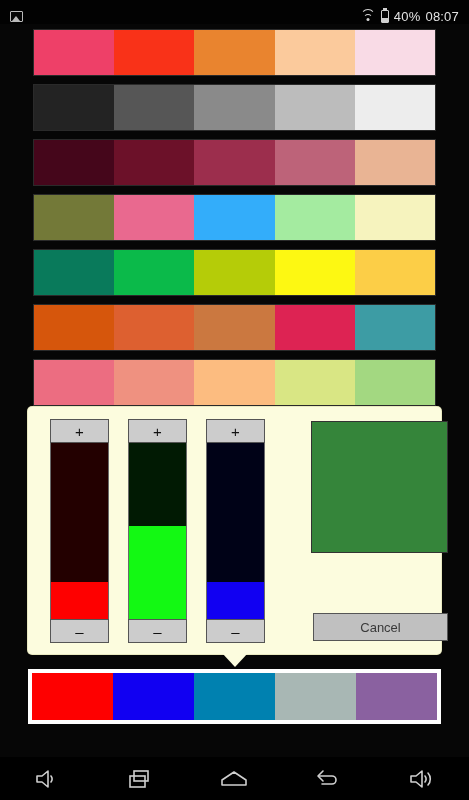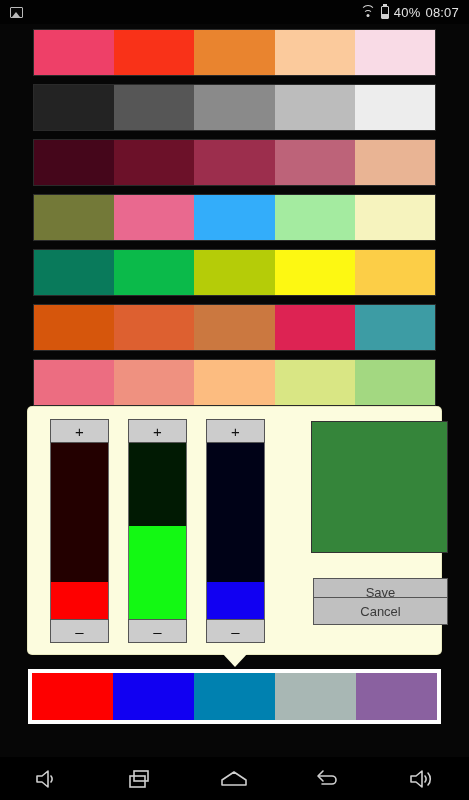--- a/index.html
+++ b/index.html
@@ -8,21 +8,21 @@
     background: #000;
     font-family: "Liberation Sans", sans-serif;
     overflow: hidden;
   }
   #screen { position: relative; width: 469px; height: 800px; background: #050505; }
 
   
   #statusbar {
     position: absolute; top: 0; left: 0; width: 469px; height: 24px;
     background: #020202; color: #cfcfcf;
-    display: flex; align-items: center; padding: 8px 10px;
+    display: flex; align-items: center; padding: 16px 10px;
   }
   #statusbar .left { display: flex; align-items: center; gap: 6px; }
   #statusbar .right { margin-left: auto; display: flex; align-items: center; gap: 5px; }
   .img-icon {
     width: 13px; height: 11px; border: 1.4px solid #b9b9b9; border-radius: 1px;
     position: relative; overflow: hidden; background: #050505;
   }
   .img-icon::after {
     content: ""; position: absolute; left: 1px; bottom: 0px;
     width: 0; height: 0; border-left: 4px solid transparent;
@@ -101,21 +101,21 @@
     border: 1px solid #333;
   }
 
   .dlg-btn {
     position: absolute; left: 285px; width: 135px; height: 28px;
     background: #c0c0c0; border: 1px solid #555;
     display: flex; align-items: center; justify-content: center;
     font-size: 13px; color: #3a3a3a;
   }
   #save-btn { top: 171px; }
-  #cancel-btn { top: 190px; }
+  #cancel-btn { top: 206px; }
 
   
   #navbar {
     position: absolute; bottom: 0; left: 0; width: 469px; height: 43px;
     background: #000; display: flex; align-items: center; justify-content: space-around;
   }
   #navbar .nav-btn {
     width: 70px; height: 43px; display: flex; align-items: center; justify-content: center;
   }
   .nav-svg { display: block; }
@@ -223,21 +223,20 @@
     <div class="channel ch-b">
       <div class="step-btn">+</div>
       <div class="slider-track">
         <div class="slider-bg" style="background: rgb(0, 2, 23);"></div>
         <div class="slider-fill" style="background: rgb(17, 0, 242); height: 21%;"></div>
       </div>
       <div class="step-btn">–</div>
     </div>
 
     <div id="preview-swatch" style="background: rgb(53, 133, 58);"></div>
-    <div id="save-btn" class="dlg-btn">Save</div>
     <div id="cancel-btn" class="dlg-btn">Cancel</div>
 
     <div id="picker-arrow"></div>
   </div>
 
   <div id="navbar">
     <div class="nav-btn">
       <svg class="nav-svg" width="26" height="22" viewBox="0 0 26 22">
         <path d="M3 8 h5 L14 3 v16 L8 14 H3 Z" fill="none" stroke="#cfcfcf" stroke-width="1.6" stroke-linejoin="round"></path>
         <path d="M17 8 a5 5 0 0 1 0 6" fill="none" stroke="#cfcfcf" stroke-width="1.6" stroke-linecap="round"></path>

